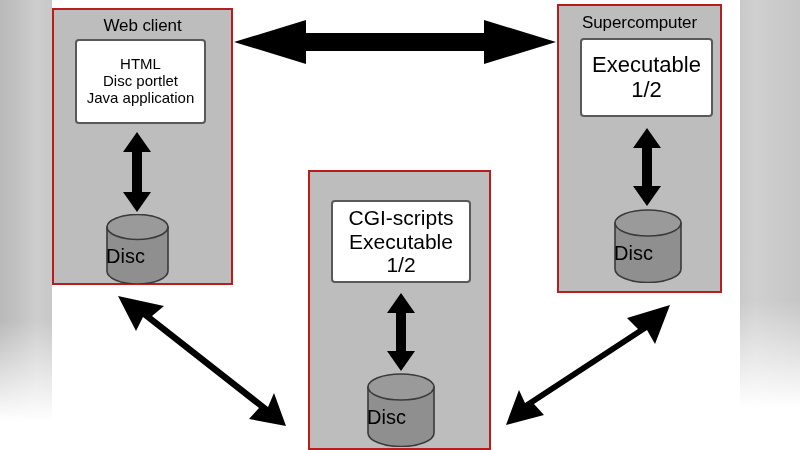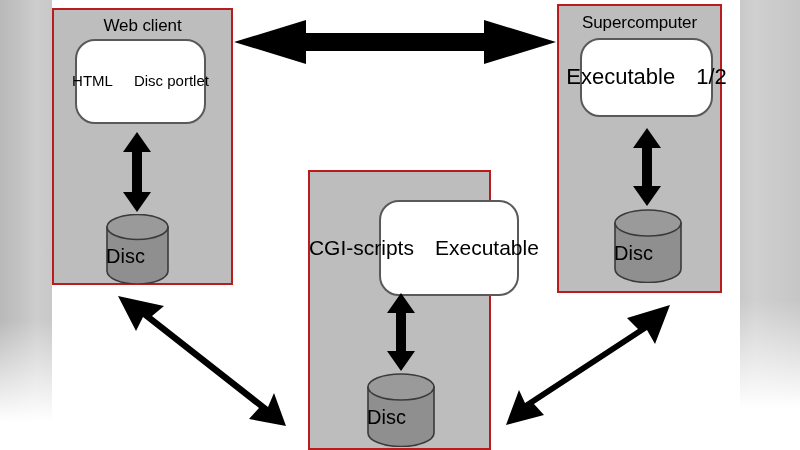--- a/index.html
+++ b/index.html
@@ -73,29 +73,28 @@
     color: #000000;
     letter-spacing: -0.1px;
     white-space: nowrap;
   }
 
   
   .compbox {
     position: absolute;
     background: #ffffff;
     border: 2px solid #595959;
-    border-radius: 20px;
+    border-radius: 4px;
     box-sizing: border-box;
     display: flex;
-    flex-direction: row;
+    flex-direction: column;
     align-items: center;
     justify-content: center;
     line-height: 1.12;
     color: #000000;
-    gap: 21px;
   }
   .compbox .line {
     display: block;
     white-space: nowrap;
     text-align: center;
   }
 
   
   .disc {
     position: absolute;
@@ -123,40 +122,41 @@
 
   <div class="edge-band left"></div>
   <div class="edge-band right"></div>
 
   <div class="panel" style="left:52px; top:8px; width:181px; height:277px;">
     <div class="panel-title" style="top:6px;">Web client</div>
 
     <div class="compbox" style="left:21px; top:29px; width:131px; height:85px; font-size:15px;">
       <span class="line">HTML</span>
       <span class="line">Disc portlet</span>
+      <span class="line">Java application</span>
     </div>
 
     <div class="arrow" style="left:68px; top:122px; width:30px; height:80px;">
       <svg width="30" height="80" viewBox="0 0 30 80">
         <polygon points="15,0 29,20 20,20 20,60 29,60 15,80 1,60 10,60 10,20 1,20" fill="#000000"></polygon>
       </svg>
     </div>
 
     <div class="disc" style="left:52px; top:204px; width:63px; height:70px;">
       <svg width="63" height="70" viewBox="0 0 63 70">
         <path d="M1,13 L1,57 A30.5,13 0 0 0 62,57 L62,13 Z" fill="#8f8f8f" stroke="#3a3a3a" stroke-width="1.6"></path>
         <ellipse cx="31.5" cy="13" rx="30.5" ry="12.5" fill="#9a9a9a" stroke="#3a3a3a" stroke-width="1.6"></ellipse>
       </svg>
       <div class="disc-label" style="top:31px;">Disc</div>
     </div>
   </div>
 
   <div class="panel" style="left:308px; top:170px; width:183px; height:280px;">
 
-    <div class="compbox" style="left:21px; top:28px; width:140px; height:96px; font-size:21px;margin-left:48px;">
+    <div class="compbox" style="left:21px; top:28px; width:140px; height:83px; font-size:21px;">
       <span class="line">CGI-scripts</span>
       <span class="line">Executable</span>
       <span class="line">1/2</span>
     </div>
 
     <div class="arrow" style="left:76px; top:121px; width:30px; height:78px;">
       <svg width="30" height="78" viewBox="0 0 30 78">
         <polygon points="15,0 29,20 20,20 20,58 29,58 15,78 1,58 10,58 10,20 1,20" fill="#000000"></polygon>
       </svg>
     </div>

